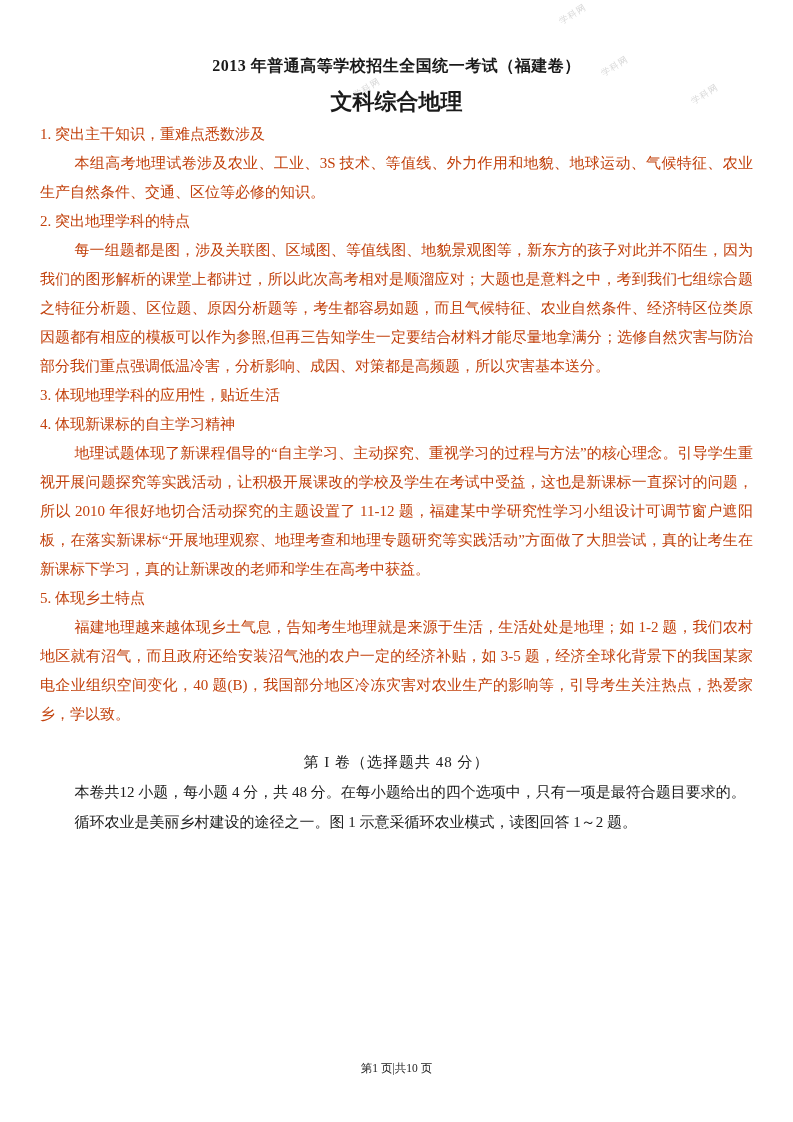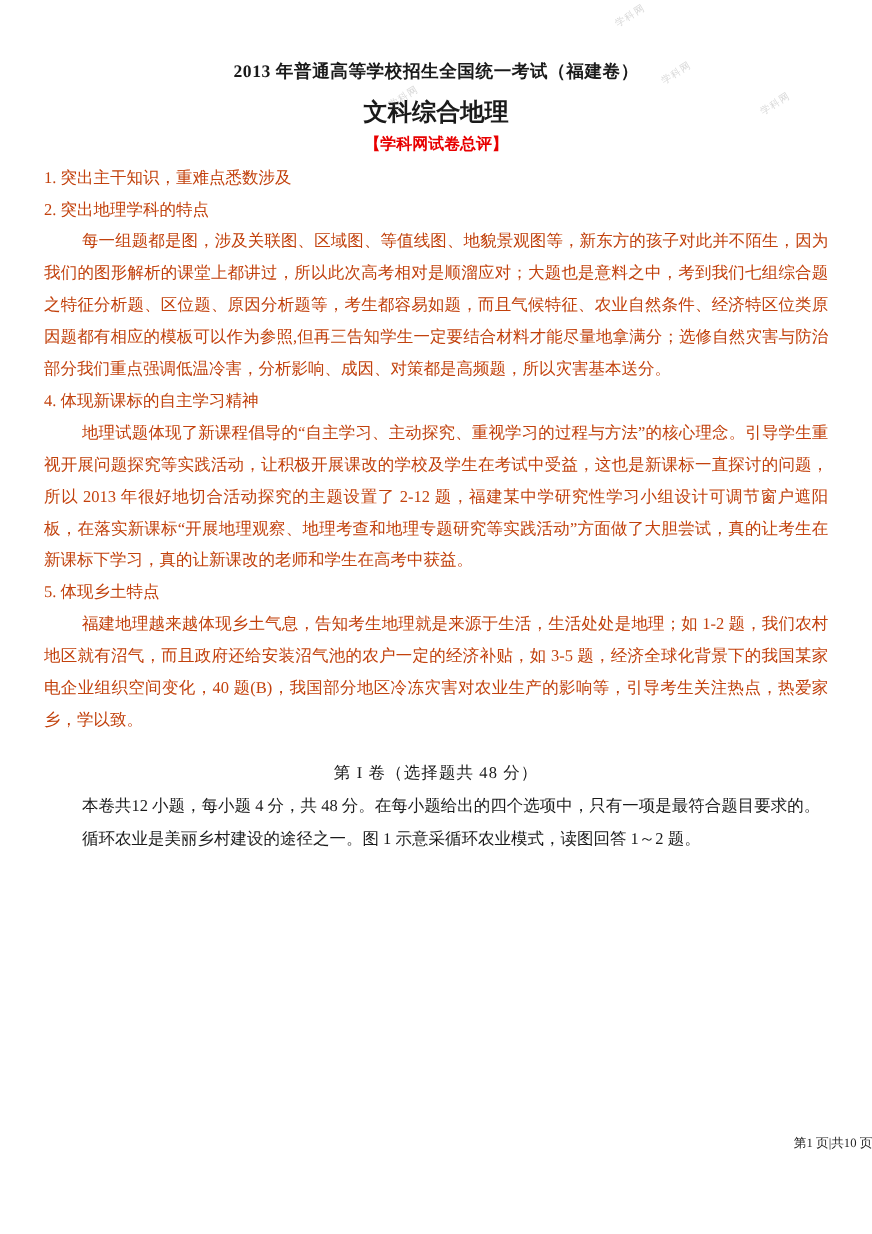--- a/index.html
+++ b/index.html
@@ -67,22 +67,22 @@
   }
   .part-instructions, .part-intro {
     text-indent: 2.3em;
     text-align: justify;
   }
   .part-intro { text-align: left; }
   .page-footer {
     position: absolute;
     left: 0;
     right: 0;
-    top: 1032px;
-    text-align: right;
+    top: 1060px;
+    text-align: center;
     font-size: 11.5px;
     color: #222222;
     line-height: 16px;
   }
   .watermark {
     position: absolute;
     color: rgba(110,110,110,0.28);
     font-size: 9px;
     transform: rotate(-32deg);
     white-space: nowrap;
@@ -103,39 +103,40 @@
   <span class="watermark wm-2">学科网</span>
   <span class="watermark wm-3">学科网</span>
   <span class="watermark wm-4">学科网</span>
 
   <div class="content">
 
     <div class="doc-title">2013 年普通高等学校招生全国统一考试（福建卷）</div>
 
     <div class="doc-subtitle">文科综合地理</div>
 
-    <div class="review-header">【学科网试卷总评】</div>
 
     <div class="review">
 
       <div>
         <p class="sec-heading">1. 突出主干知识，重难点悉数涉及</p>
+        <p class="body-par">本组高考地理试卷涉及农业、工业、3S 技术、等值线、外力作用和地貌、地球运动、气候特征、农业生产自然条件、交通、区位等必修的知识。</p>
       </div>
 
       <div>
         <p class="sec-heading">2. 突出地理学科的特点</p>
         <p class="body-par">每一组题都是图，涉及关联图、区域图、等值线图、地貌景观图等，新东方的孩子对此并不陌生，因为我们的图形解析的课堂上都讲过，所以此次高考相对是顺溜应对；大题也是意料之中，考到我们七组综合题之特征分析题、区位题、原因分析题等，考生都容易如题，而且气候特征、农业自然条件、经济特区位类原因题都有相应的模板可以作为参照,但再三告知学生一定要结合材料才能尽量地拿满分；选修自然灾害与防治部分我们重点强调低温冷害，分析影响、成因、对策都是高频题，所以灾害基本送分。</p>
       </div>
 
       <div>
+        <p class="sec-heading">3. 体现地理学科的应用性，贴近生活</p>
       </div>
 
       <div>
         <p class="sec-heading">4. 体现新课标的自主学习精神</p>
-        <p class="body-par">地理试题体现了新课程倡导的“自主学习、主动探究、重视学习的过程与方法”的核心理念。引导学生重视开展问题探究等实践活动，让积极开展课改的学校及学生在考试中受益，这也是新课标一直探讨的问题，所以 2013 年很好地切合活动探究的主题设置了 2-12 题，福建某中学研究性学习小组设计可调节窗户遮阳板，在落实新课标“开展地理观察、地理考查和地理专题研究等实践活动”方面做了大胆尝试，真的让考生在新课标下学习，真的让新课改的老师和学生在高考中获益。</p>
+        <p class="body-par">地理试题体现了新课程倡导的“自主学习、主动探究、重视学习的过程与方法”的核心理念。引导学生重视开展问题探究等实践活动，让积极开展课改的学校及学生在考试中受益，这也是新课标一直探讨的问题，所以 2010 年很好地切合活动探究的主题设置了 11-12 题，福建某中学研究性学习小组设计可调节窗户遮阳板，在落实新课标“开展地理观察、地理考查和地理专题研究等实践活动”方面做了大胆尝试，真的让考生在新课标下学习，真的让新课改的老师和学生在高考中获益。</p>
       </div>
 
       <div>
         <p class="sec-heading">5. 体现乡土特点</p>
         <p class="body-par">福建地理越来越体现乡土气息，告知考生地理就是来源于生活，生活处处是地理；如 1-2 题，我们农村地区就有沼气，而且政府还给安装沼气池的农户一定的经济补贴，如 3-5 题，经济全球化背景下的我国某家电企业组织空间变化，40 题(B)，我国部分地区冷冻灾害对农业生产的影响等，引导考生关注热点，热爱家乡，学以致。</p>
       </div>
 
     </div>
 
     <div class="exam-part">

